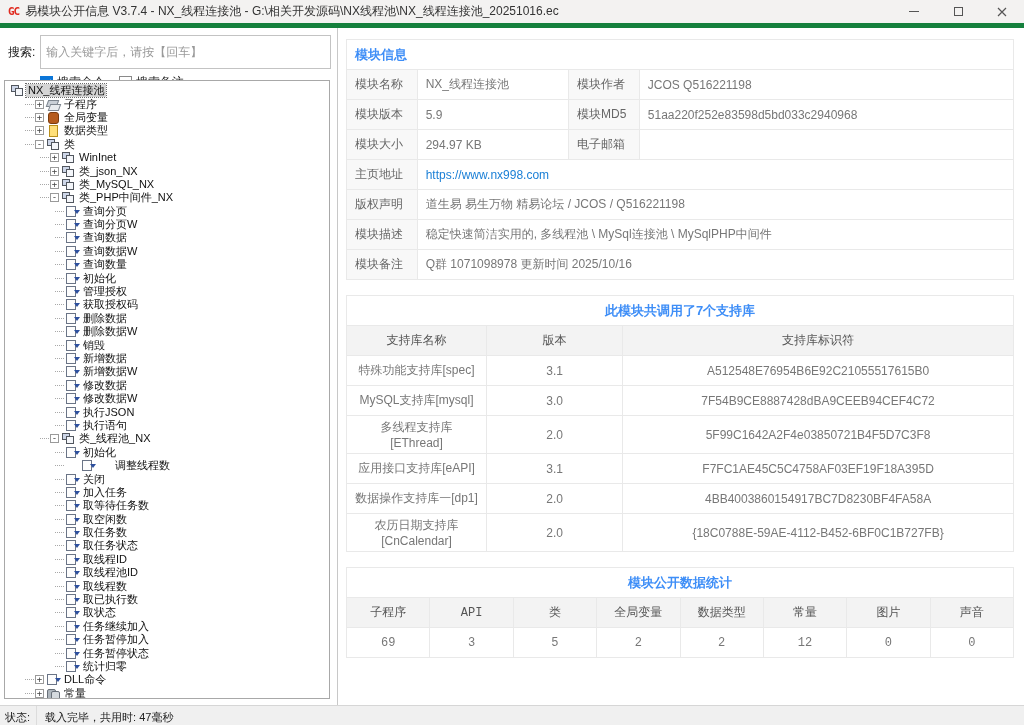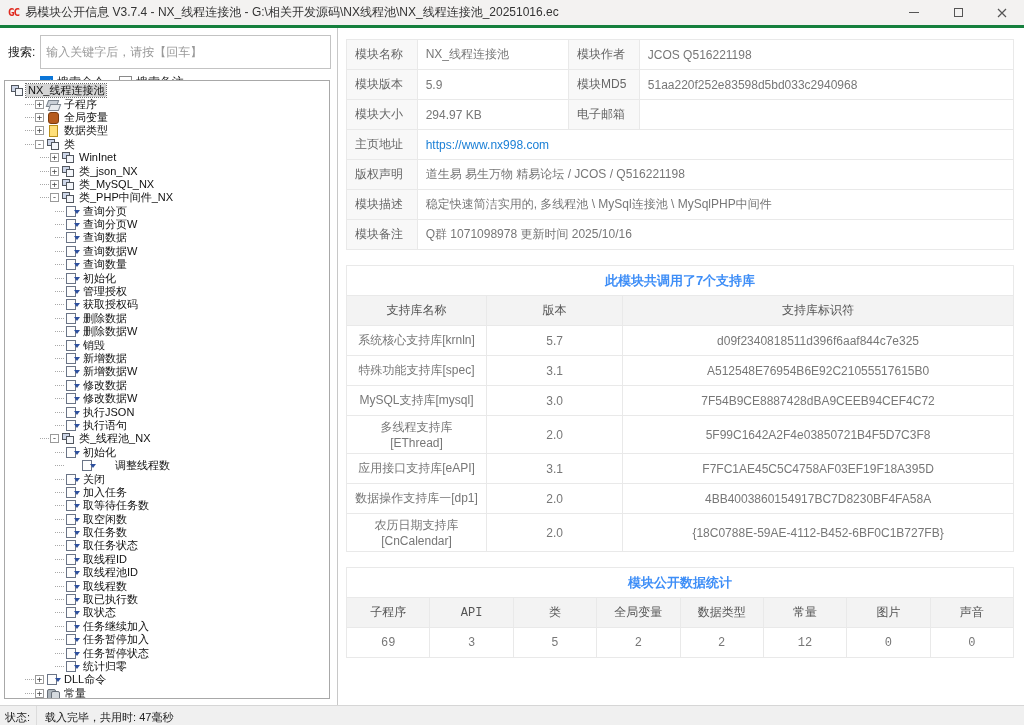--- a/index.html
+++ b/index.html
@@ -1,20 +1,20 @@
 <!DOCTYPE html>
 <html><head>
 <meta charset="utf-8">
 <style>
   * { margin:0; padding:0; box-sizing:border-box; }
   html,body { width:1024px; height:725px; overflow:hidden;
     font-family:"Liberation Sans","DejaVu Sans",sans-serif; background:#fff; }
 
   
-  .titlebar { height:28px; background:#f3f2f1; border-bottom:3px solid #15803d;
+  .titlebar { height:28px; background:#f3f2f1; border-bottom:5px solid #15803d;
     display:flex; align-items:center; padding-left:8px; }
   .app-icon { color:#e02b20; font-weight:bold; font-size:11px; letter-spacing:-1px;
     margin-right:6px; font-family:"DejaVu Sans Mono",monospace; }
   .title-text { font-size:12px; color:#333; flex:1; white-space:nowrap; overflow:hidden; }
   .win-controls { display:flex; height:100%; }
   .win-btn { width:44px; height:100%; display:flex; align-items:center; justify-content:center; cursor:default; }
   .glyph-min { width:10px; height:1px; background:#555; display:block; }
   .glyph-max { width:9px; height:9px; border:1px solid #555; display:block; }
 
   
@@ -375,20 +375,23 @@
 
     <div class="tbl-wrap">
       <table class="info-tbl">
         <colgroup>
             <col style="width:10.6%">
             <col style="width:22.7%">
             <col style="width:10.6%">
             <col style="width:56.1%">
           </colgroup>
         <tbody id="info-body">
+          <tr>
+              <td class="tbl-title" colspan="4">模块信息</td>
+            </tr>
         <tr>
               <td class="lbl">模块名称</td>
               <td>NX_线程连接池</td>
               <td class="lbl">模块作者</td>
               <td>JCOS Q516221198</td>
             </tr>
             <tr>
               <td class="lbl">模块版本</td>
               <td>5.9</td>
               <td class="lbl">模块MD5</td>
@@ -430,25 +433,20 @@
         <tbody id="libs-body">
           <tr>
               <td class="tbl-title" colspan="3">此模块共调用了7个支持库</td>
             </tr>
         <tr>
               <th>支持库名称</th>
               <th>版本</th>
               <th>支持库标识符</th>
             </tr>
             <tr>
-              <td>系统核心支持库[krnln]</td>
-              <td>5.7</td>
-              <td>d09f2340818511d396f6aaf844c7e325</td>
-            </tr>
-            <tr>
               <td>特殊功能支持库[spec]</td>
               <td>3.1</td>
               <td>A512548E76954B6E92C21055517615B0</td>
             </tr>
             <tr>
               <td>MySQL支持库[mysql]</td>
               <td>3.0</td>
               <td>7F54B9CE8887428dBA9CEEB94CEF4C72</td>
             </tr>
             <tr>

